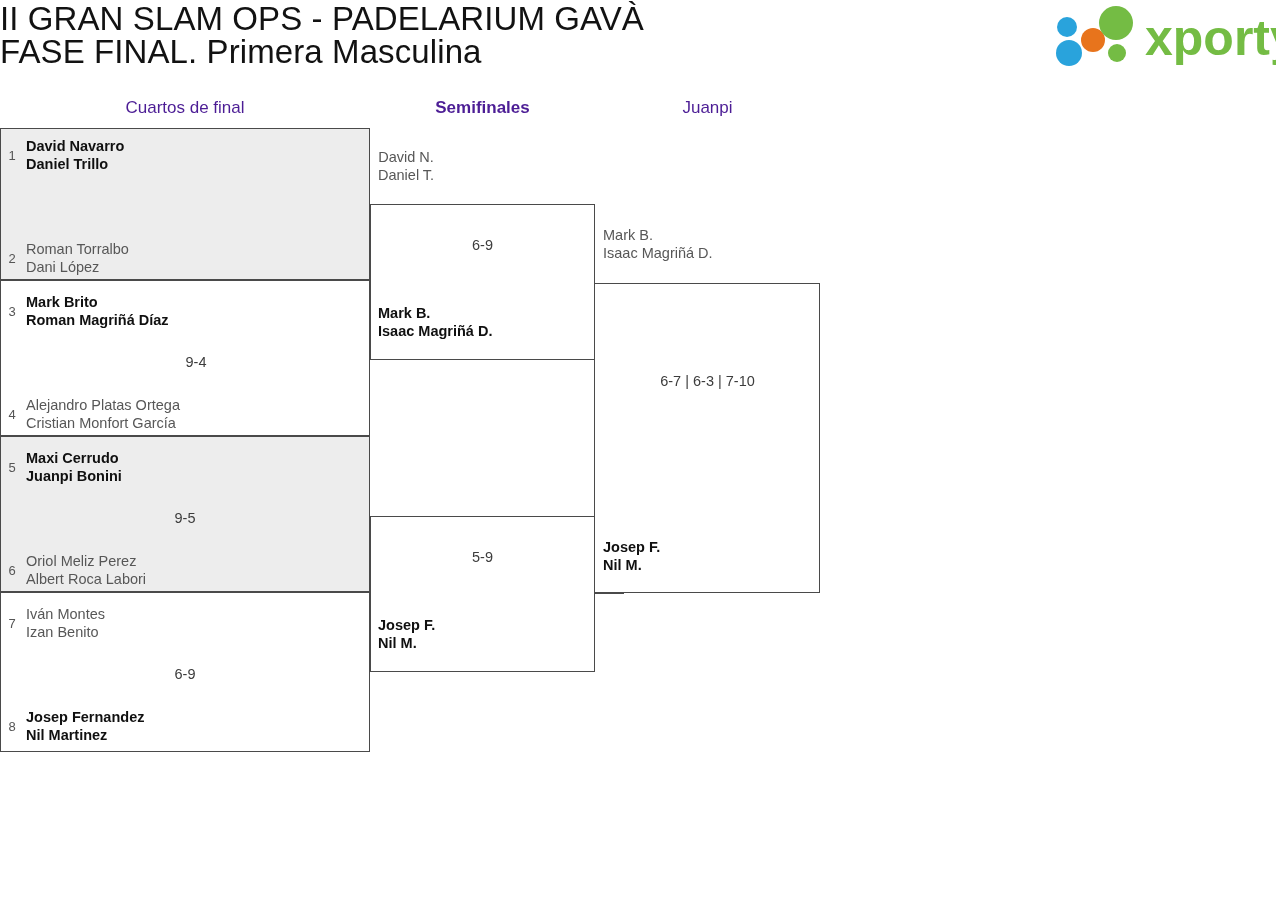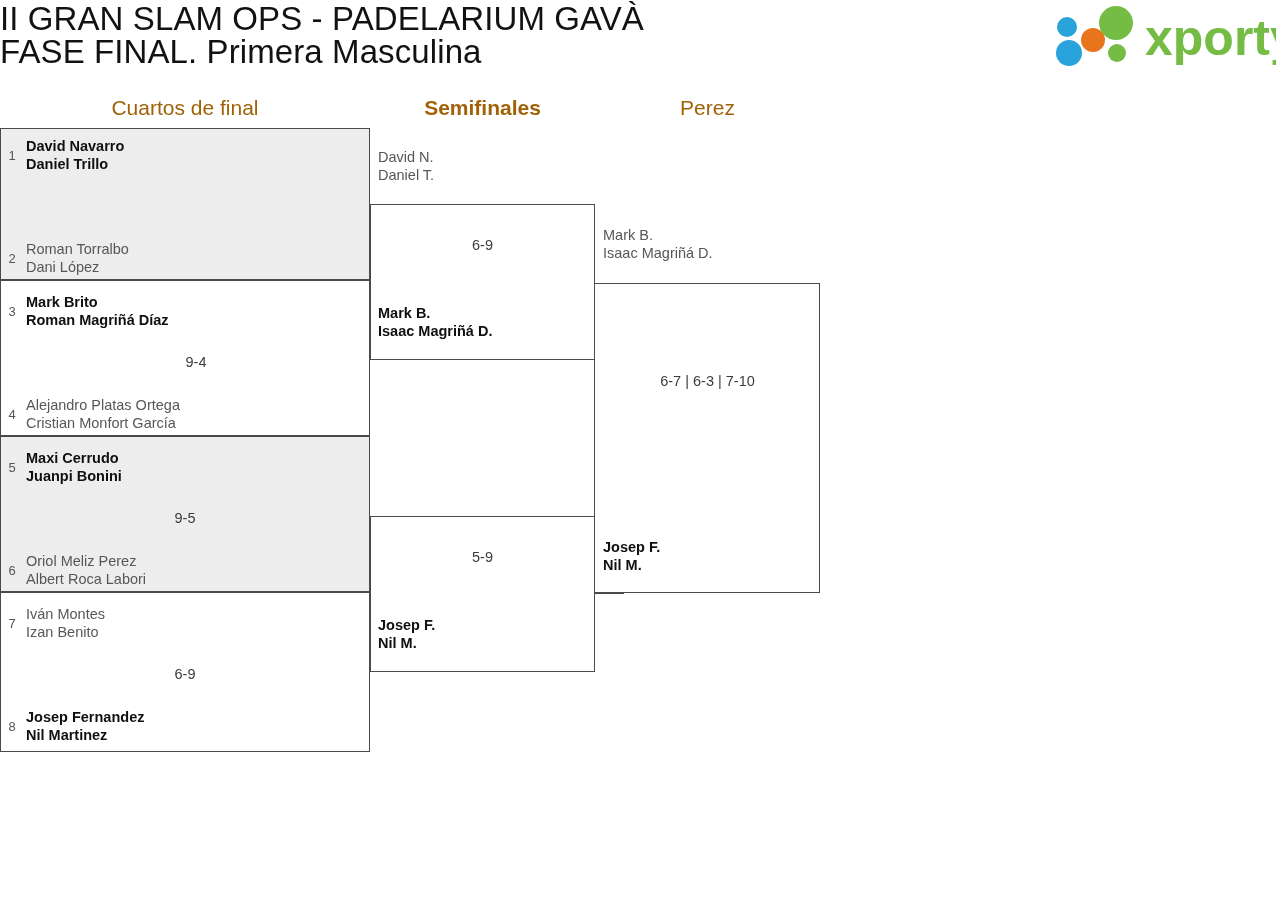--- a/index.html
+++ b/index.html
@@ -44,23 +44,23 @@
     position: absolute;
     left: 1050px; top: 6px;
     width: 226px;
     height: 62px;
   }
   #logo svg { display: block; }
 
   
   .round-header {
     position: absolute;
-    font-size: 21px;
+    font-size: 17px;
     line-height: 20px;
-    color: #a16207;
+    color: #4c1d95;
     text-align: center;
     white-space: nowrap;
   }
   #round-header-0 { left: 0px;   top: 98px; width: 370px; }
   #round-header-1 { left: 370px; top: 98px; width: 225px; font-weight: bold; }
   #round-header-2 { left: 595px; top: 98px; width: 225px; }
 
   
   #bracket {
     position: absolute;
@@ -147,21 +147,21 @@
       <circle cx="66" cy="17" r="17" fill="#74bc44"></circle>
       <circle cx="67" cy="47" r="9" fill="#74bc44"></circle>
 
       <text x="95" y="49" font-family="Liberation Sans, sans-serif" font-size="50" font-weight="700" fill="#74bc44">xporty</text>
     </svg>
   </div>
 </div>
 
 <div class="round-header" id="round-header-0">Cuartos de final</div>
 <div class="round-header" id="round-header-1">Semifinales</div>
-<div class="round-header" id="round-header-2">Perez</div>
+<div class="round-header" id="round-header-2">Juanpi</div>
 
 <div id="bracket">
 
   <div class="matchbox shaded" style="left:0px;  top:128px; width:370px; height:152px;"></div>
   <div class="matchbox" style="left:0px;  top:280px; width:370px; height:156px;"></div>
   <div class="matchbox shaded" style="left:0px;  top:436px; width:370px; height:156px;"></div>
   <div class="matchbox" style="left:0px;  top:592px; width:370px; height:160px;"></div>
 
   <div class="matchbox" style="left:370px; top:204px; width:225px; height:156px;"></div>
   <div class="matchbox" style="left:370px; top:516px; width:225px; height:156px;"></div>
@@ -224,21 +224,21 @@
   </div>
   <div class="score" style="left:0px; top:665px; width:370px;">6-9</div>
   <div class="entry winner" style="left:2px; top:708px; width:360px; height:38px;">
     <span class="seed">8</span>
     <span class="names">
       <span class="nm">Josep Fernandez</span><br>
       <span class="nm">Nil Martinez</span>
     </span>
   </div>
 
-  <div class="entry loser compact" style="left:370px; top:148px; width:220px; height:38px;">
+  <div class="entry loser compact" style="left:370px; top:148px; width:220px; height:38px;text-align:center;">
     <span class="names">
       <span class="nm">David N.</span><br>
       <span class="nm">Daniel T.</span>
     </span>
   </div>
   <div class="score" style="left:370px; top:236px; width:225px;">6-9</div>
   <div class="entry winner compact" style="left:370px; top:304px; width:220px; height:38px;">
     <span class="names">
       <span class="nm">Mark B.</span><br>
       <span class="nm">Isaac Magriñá D.</span>

